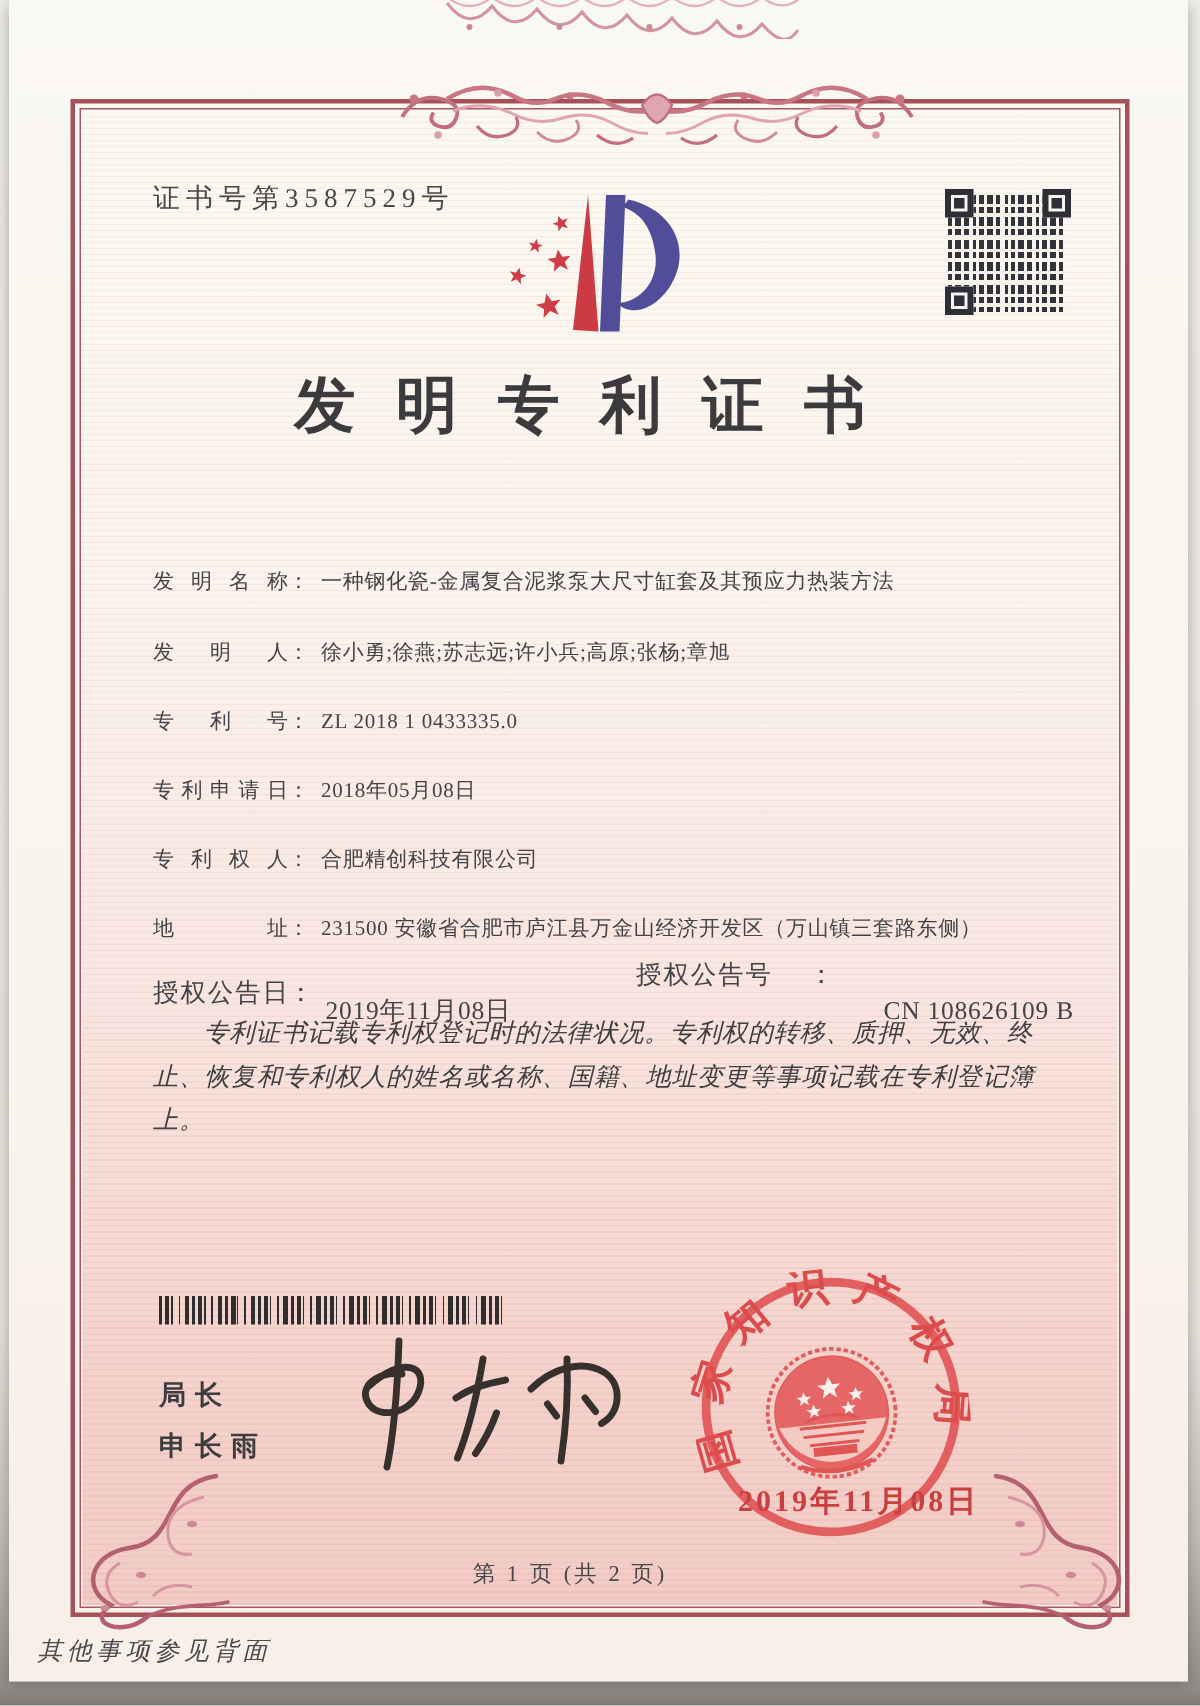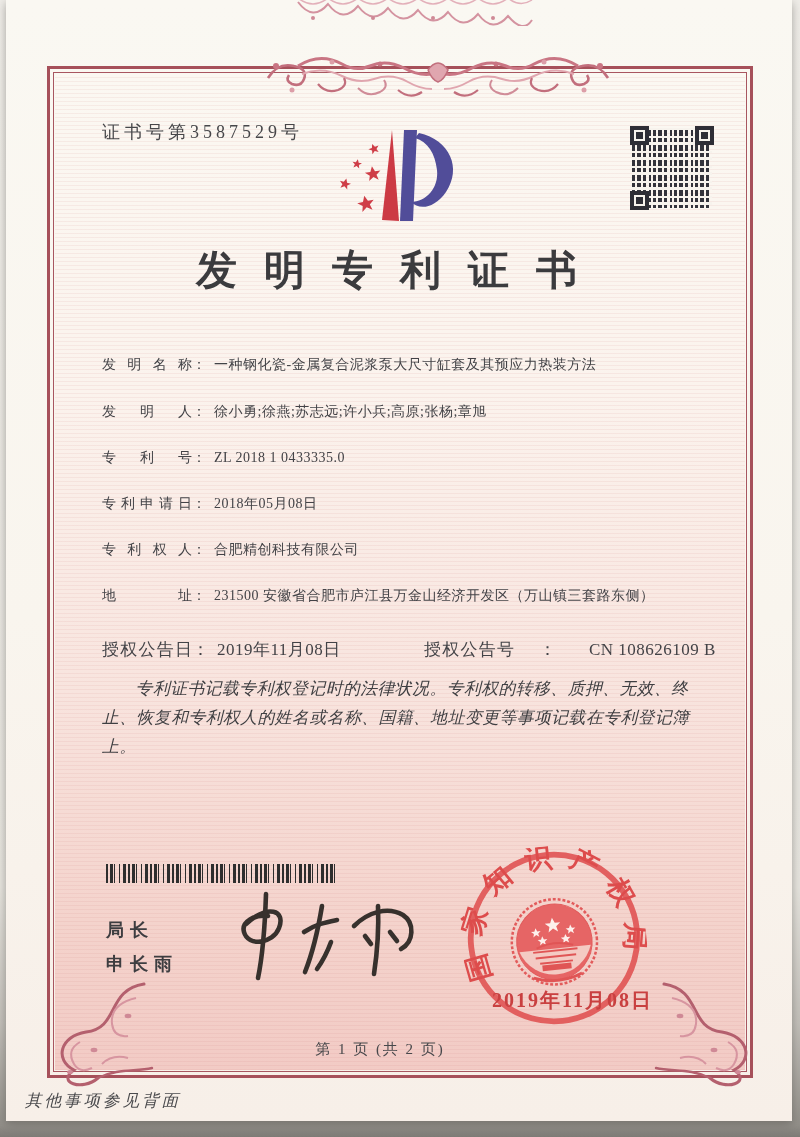--- a/index.html
+++ b/index.html
@@ -51,21 +51,21 @@
   .title {
     position:absolute; left:47px; top:243px; width:694px; text-align:center;
     font-size:41px; font-weight:600; color:#3b3b3e;
     letter-spacing:27px; white-space:nowrap;
   }
 
   .field { position:absolute; left:96px; width:608px; display:flex; align-items:flex-end;
     font-size:14px; color:#434347; line-height:25px; }
   .flabel { display:inline-block; width:90px; text-align:justify; text-align-last:justify; letter-spacing:0; flex:none; }
   .fcolon { flex:none; margin-right:8px; }
-  .fvalue { letter-spacing:.5px; }
+  .fvalue { letter-spacing:.5px;margin-top:24px; }
   .fvalue.addr { max-width:446px; }
   .field2 { position:absolute; display:flex; font-size:17px; color:#434347; line-height:25px; }
 
   .paras {
     position:absolute; left:96px; top:674px; width:614px;
     font-size:16.8px; line-height:29px; color:#3f3f42; font-style:italic;
   }
   .paras p { text-indent:2em; letter-spacing:.5px; }
 
   .barcode {

